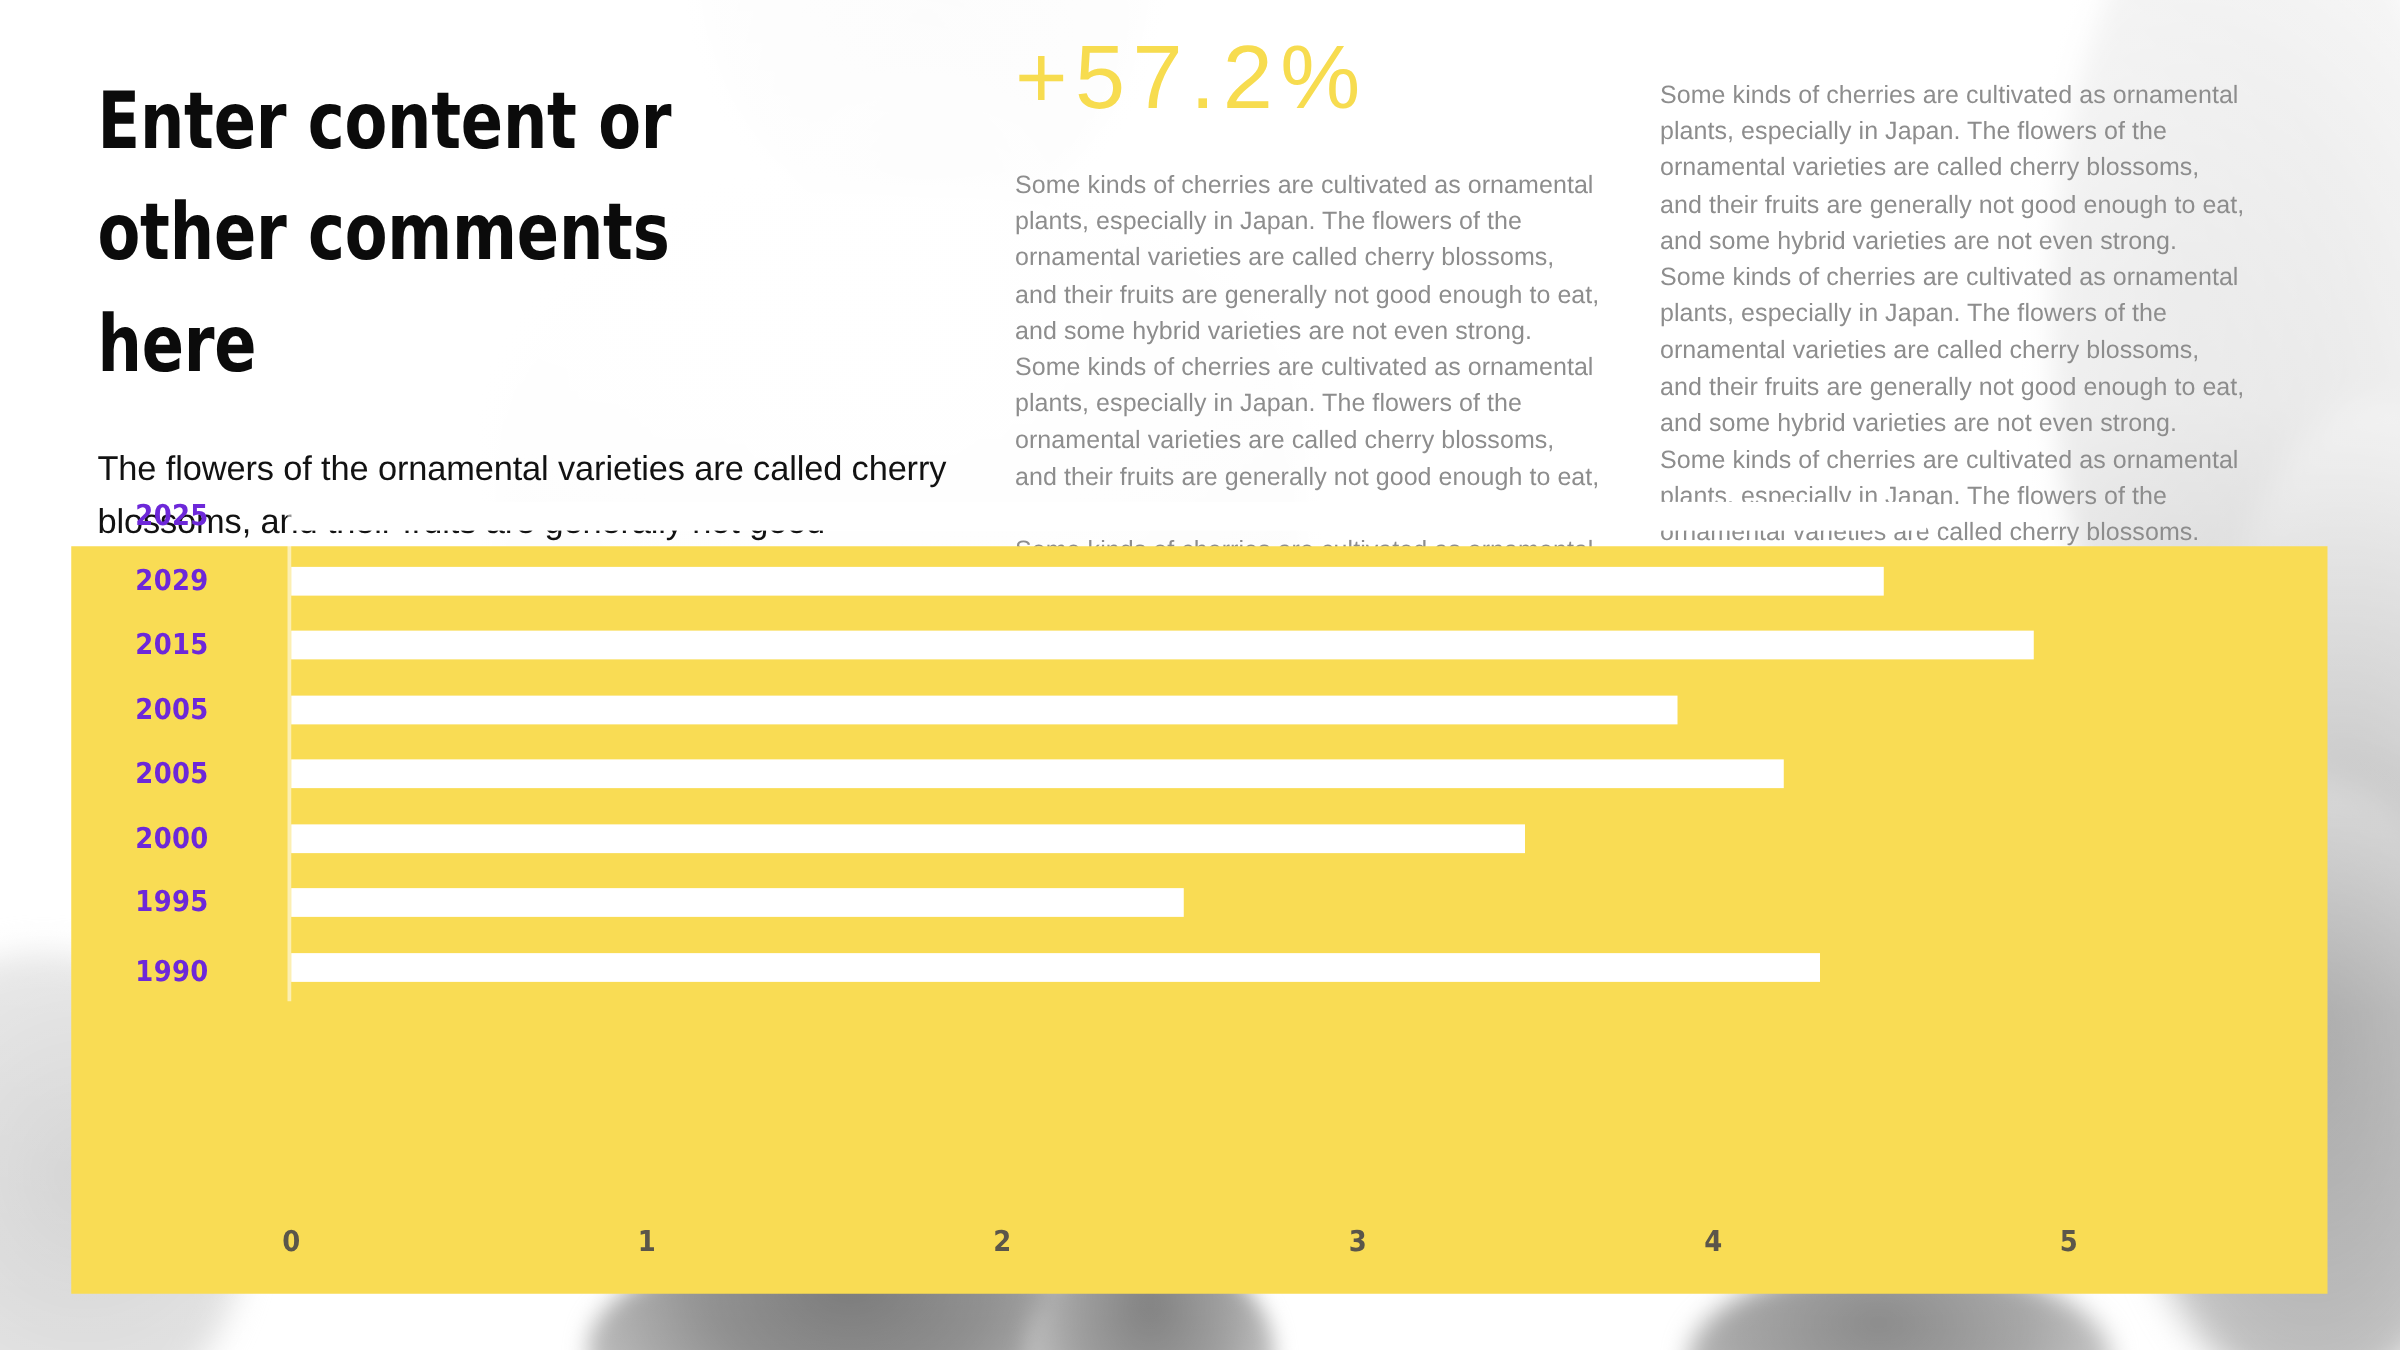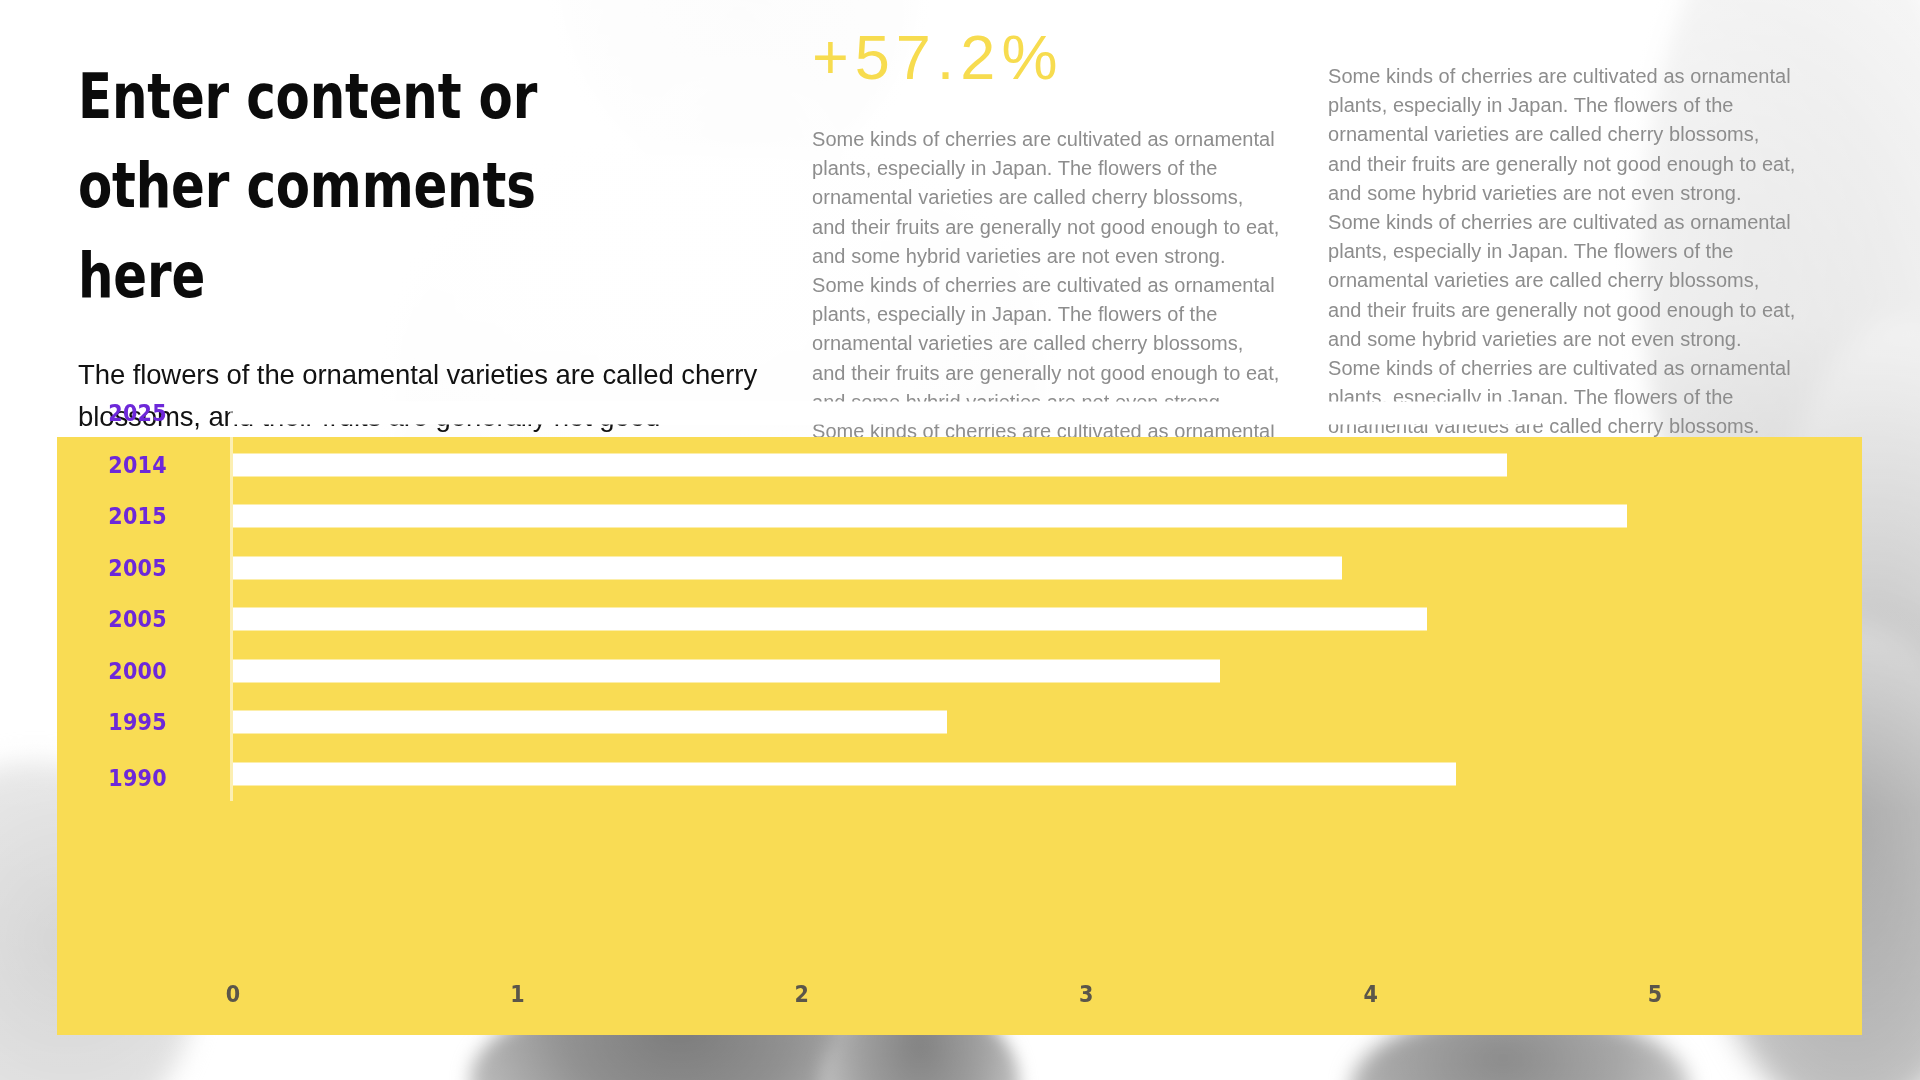--- a/index.html
+++ b/index.html
@@ -87,21 +87,21 @@
   }
   #subhead {
     margin-top:34px; font-size:27.5px; line-height:1.53; color:#121212;
     font-weight:400; letter-spacing:-0.1px;
   }
 
   .stat-col { position:absolute; top:26px; width:470px; }
   #stat-col-1 { left:812px; }
   #stat-col-2 { left:1328px; }
   .stat-value {
-    font-size:63px; line-height:1; font-weight:300; color:#F7DC4F;
+    font-size:72px; line-height:1; font-weight:300; color:#F7DC4F;
     letter-spacing:6px; white-space:nowrap;
   }
   .stat-body {
     margin-top:36px; font-size:20px; line-height:1.46; color:#8d8d8d;
     font-weight:400; letter-spacing:.05px;
   }
   .stat-body p { margin:0; }
 
   
   #chart-panel {
@@ -172,21 +172,21 @@
     </div>
 
   </div>
 
   <div id="chart-panel">
     <div id="plot">
       <div class="axis-line" id="axis-line" style="left: 173px; top: -51px; height: 414.5px;"></div>
       <div id="bars-layer">
           <div class="y-label" style="top: -24px;">2025</div>
           <div class="bar" style="left: 176px; top: -24px; width: 1308.24px; background: rgb(255, 255, 255);"></div>
-          <div class="y-label" style="top: 27.5px;">2014</div>
+          <div class="y-label" style="top: 27.5px;">2029</div>
           <div class="bar" style="left: 176px; top: 27.5px; width: 1274.11px; background: rgb(255, 255, 255);"></div>
           <div class="y-label" style="top: 79px;">2015</div>
           <div class="bar" style="left: 176px; top: 79px; width: 1393.56px; background: rgb(255, 255, 255);"></div>
           <div class="y-label" style="top: 130.5px;">2005</div>
           <div class="bar" style="left: 176px; top: 130.5px; width: 1109.16px; background: rgb(255, 255, 255);"></div>
           <div class="y-label" style="top: 182px;">2005</div>
           <div class="bar" style="left: 176px; top: 182px; width: 1194.48px; background: rgb(255, 255, 255);"></div>
           <div class="y-label" style="top: 233.5px;">2000</div>
           <div class="bar" style="left: 176px; top: 233.5px; width: 986.868px; background: rgb(255, 255, 255);"></div>
           <div class="y-label" style="top: 285px;">1995</div>

